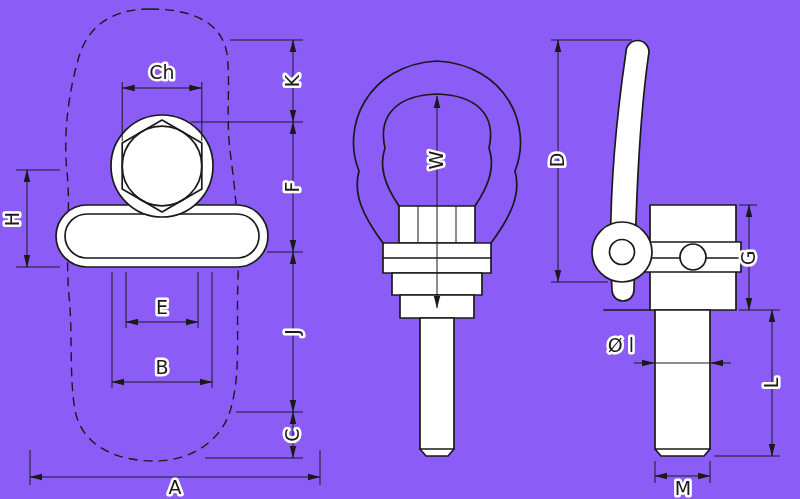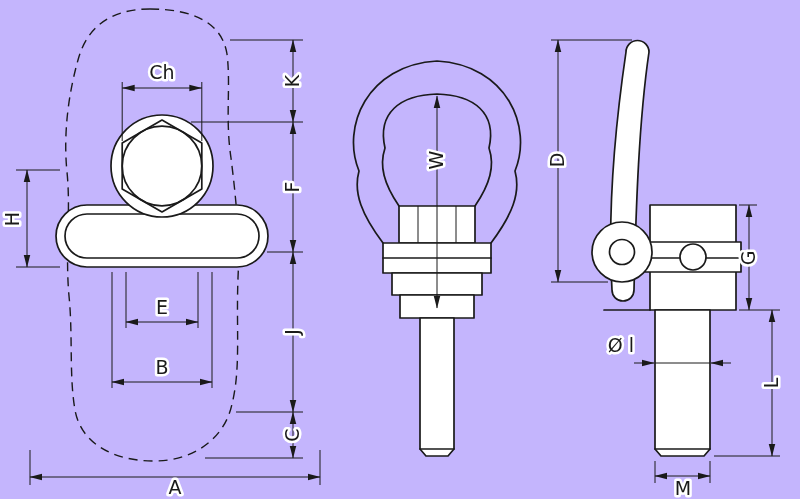--- a/index.html
+++ b/index.html
@@ -1,17 +1,17 @@
 <!DOCTYPE html>
 <html><head>
 <meta charset="utf-8">
 <style>
   html,body { margin:0; padding:0; background:#ffffff; }
   body { width:800px; height:499px; overflow:hidden; }
-  .canvas { position:relative; width:800px; height:499px; background:#c4b5fd; }
+  .canvas { position:relative; width:800px; height:499px; background:#8b5cf6; }
   svg { position:absolute; left:0; top:0; }
   .outline  { stroke:#1a1a1a; stroke-width:1.7; fill:none; stroke-linejoin:round; stroke-linecap:round; }
   .outlinef { stroke:#1a1a1a; stroke-width:1.7; fill:#ffffff; stroke-linejoin:round; }
   .dash     { stroke:#1a1a1a; stroke-width:1.4; fill:none; stroke-dasharray:9 6; stroke-linejoin:round; }
   .ext      { stroke:#1a1a1a; stroke-width:1; fill:none; }
   .diml     { stroke:#1a1a1a; stroke-width:1; fill:none; }
   text.lbl  { font-family:"DejaVu Sans", sans-serif; font-size:19px; fill:#1a1a1a;
               paint-order:stroke fill; stroke:#ffffff; stroke-width:5px; stroke-linejoin:round; }
 </style>
 </head>

